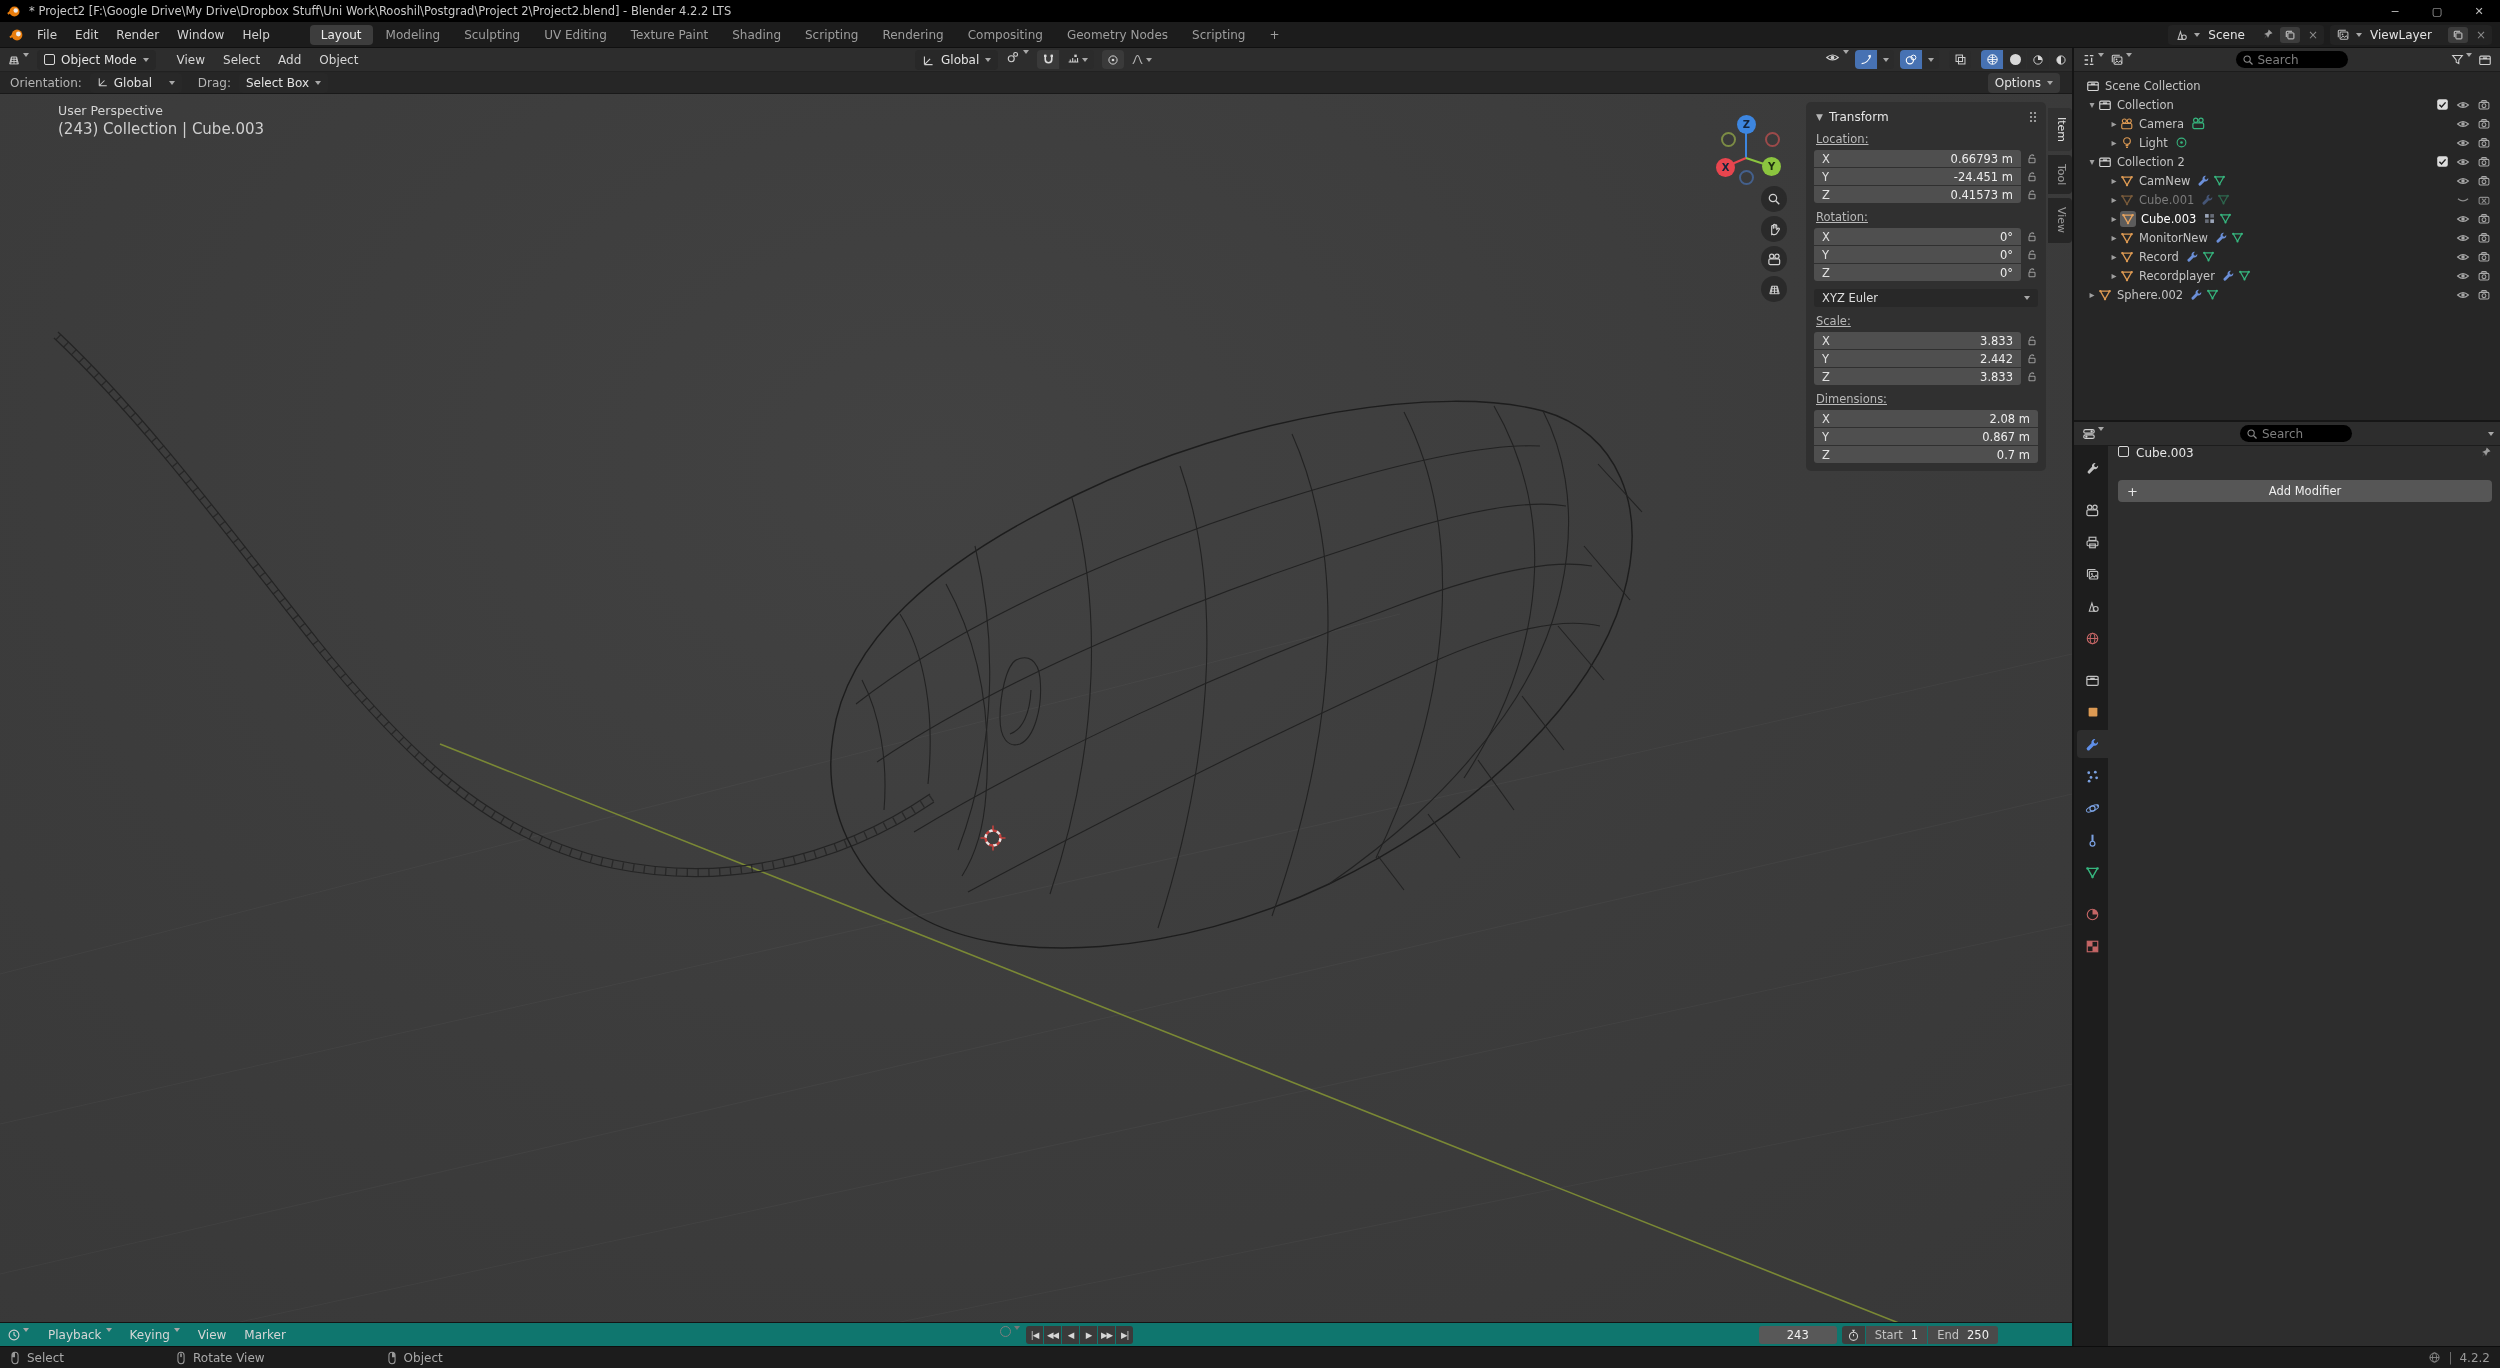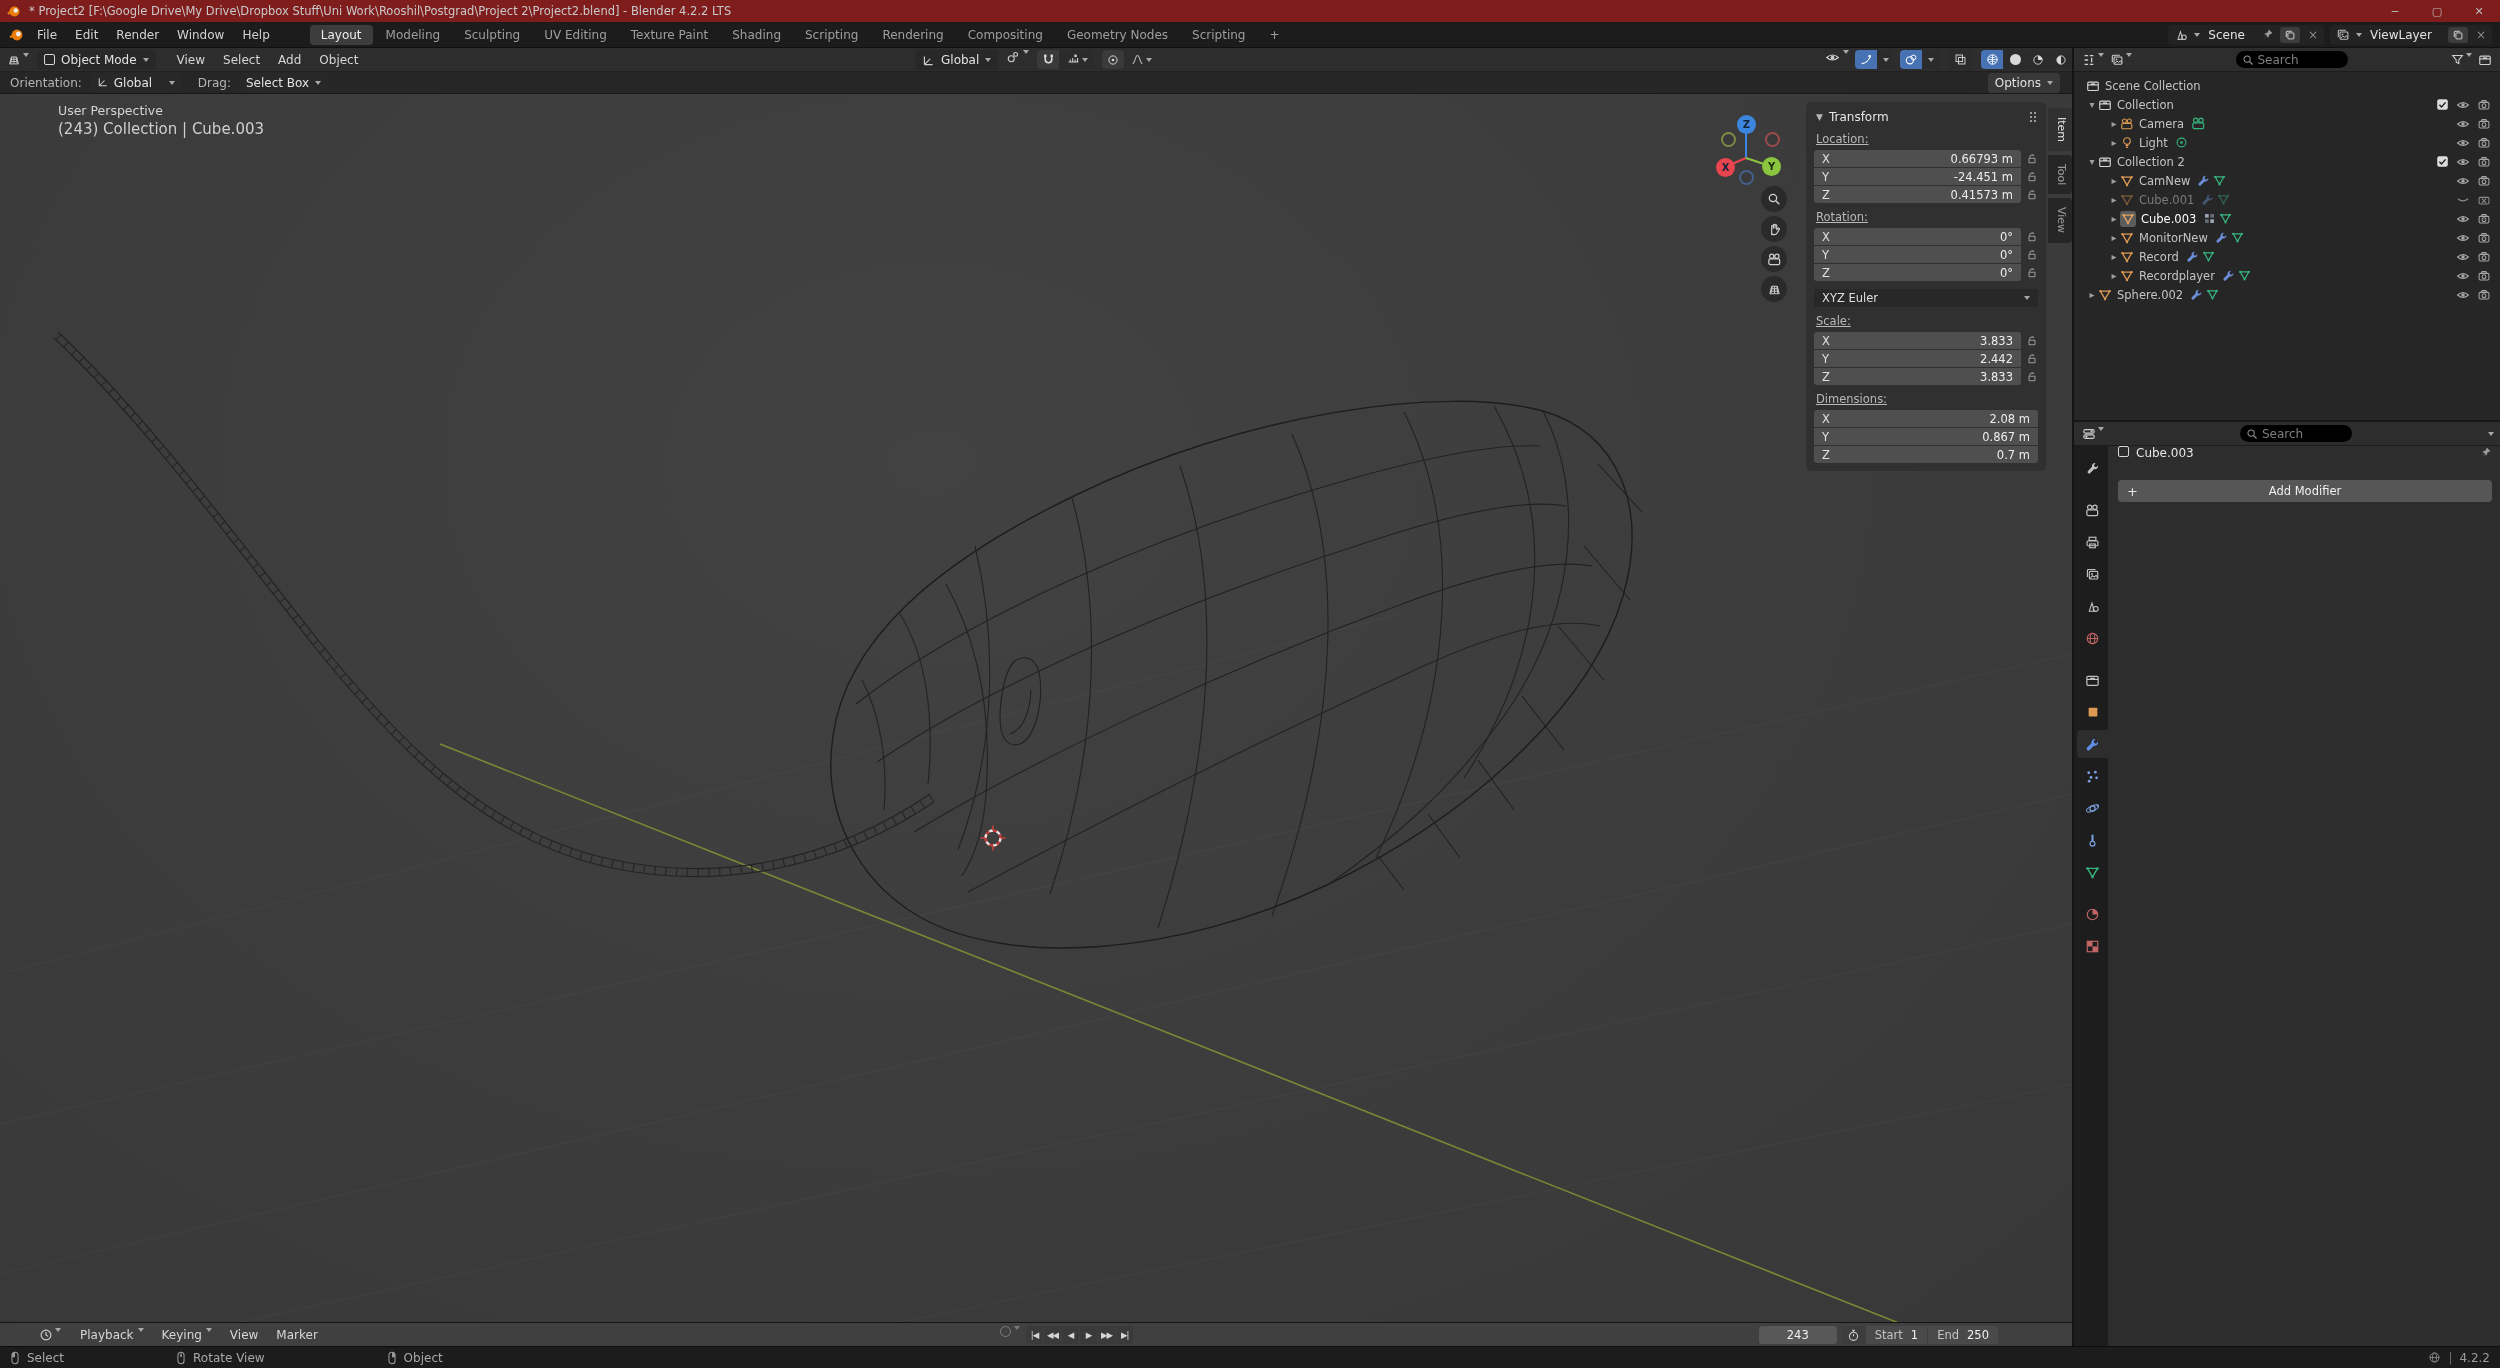--- a/index.html
+++ b/index.html
@@ -6,21 +6,21 @@
   html,body { width:2500px; height:1368px; }
   body {
     background:#1c1c1c; font-family:"DejaVu Sans",sans-serif; font-size:12px;
     color:#c8c8c8; position:relative; overflow:hidden;
   }
   .abs { position:absolute; }
   .row { display:flex; align-items:flex-start; }
   svg.ic { display:block; }
 
   
-  #titlebar { left:0; top:0; width:2500px; height:22px; background:#7f1d1d; display:flex; align-items:center; }
+  #titlebar { left:0; top:0; width:2500px; height:22px; background:#000000; display:flex; align-items:center; }
   #titlebar .title { color:#c9c9c9; font-size:11.5px; margin-left:8px; white-space:nowrap; }
   .winbtn { width:42px; height:22px; display:inline-flex; align-items:center; justify-content:center; color:#bdbdbd; font-size:11px; }
 
   
   #topbar { left:0; top:22px; width:2500px; height:26px; background:#1c1c1c; border-bottom:1px solid #101010; display:flex; align-items:center; }
   .menu-item { padding:2px 9px; color:#d2d2d2; border-radius:3px; }
   .ws-tab { padding:3px 11px; margin:0 1px; color:#9e9e9e; border-radius:4px; white-space:nowrap; }
   .ws-tab.active { background:#3d3d3d; color:#ececec; }
   .chv { width:0; height:0; border-left:3.5px solid transparent; border-right:3.5px solid transparent; border-top:4.5px solid #a8a8a8; display:inline-block; }
   .pill { background:#282828; border-radius:4px; height:20px; display:inline-flex; align-items:center; padding:0 7px; gap:6px; color:#e2e2e2; }
@@ -83,21 +83,21 @@
   #props { position:absolute; left:0; top:372px; width:428px; bottom:0; background:#2d2d2d; border-top:2px solid #161616; }
   #ptabstrip { position:absolute; left:0; top:24px; bottom:0; width:34px; background:#1d1d1d; display:flex; flex-direction:column; align-items:stretch; padding-top:6px; }
   .ptab { height:28px; margin:2px 0 2px 3px; display:flex; align-items:center; justify-content:center; border-radius:4px 0 0 4px; }
   .ptab.active { background:#2d2d2d; }
   .ptab.gap { margin-top:12px; }
   #pcontent { position:absolute; left:34px; top:24px; right:0; bottom:0; background:#2d2d2d; }
   .addmod { margin:6px 10px; height:22px; background:#565656; border-radius:4px; display:flex; align-items:center; justify-content:center; color:#efefef; position:relative; font-size:11.5px; }
   .addmod .plus { position:absolute; left:9px; color:#e6e6e6; font-size:13px; }
 
   
-  #timeline { left:0; top:1322px; width:2072px; height:24px; background:#404040; border-top:1px solid #141414; display:flex; align-items:center;padding-left:32px; }
+  #timeline { left:0; top:1322px; width:2072px; height:24px; background:#0f766e; border-top:1px solid #141414; display:flex; align-items:center; }
   .transport { display:flex; align-items:center; gap:1px; }
   .tpbtn { min-width:17px; height:18px; background:#3a3a3a; display:inline-flex; align-items:center; justify-content:center; color:#d6d6d6; font-size:8.5px; padding:0 3px; letter-spacing:-1px; }
   .framefield { width:78px; height:18px; background:#585858; border-radius:3px; color:#f2f2f2; display:flex; align-items:center; justify-content:center; font-size:11.5px; }
   .seseg { height:18px; background:#4a4a4a; display:inline-flex; align-items:center; padding:0 9px; gap:8px; color:#dcdcdc; font-size:11.5px; }
 
   
   #statusbar { left:0; top:1346px; width:2500px; height:22px; background:#1c1c1c; border-top:1px solid #0d0d0d; display:flex; align-items:center; color:#9a9a9a; }
   .sbitem { display:flex; align-items:center; gap:5px; color:#a9a9a9; }
 </style>
 </head>

